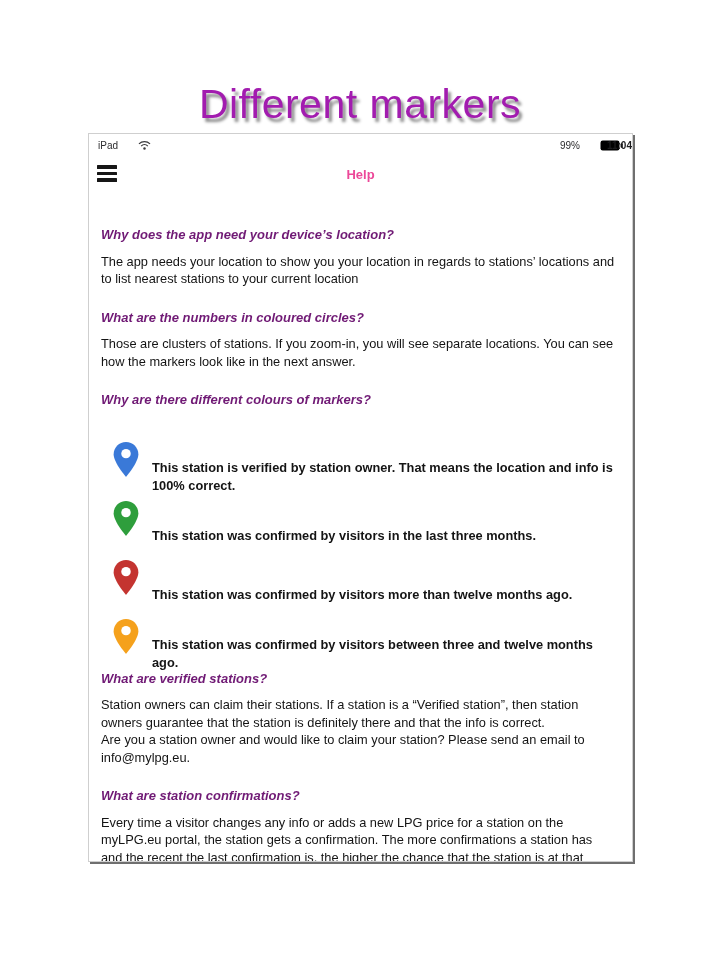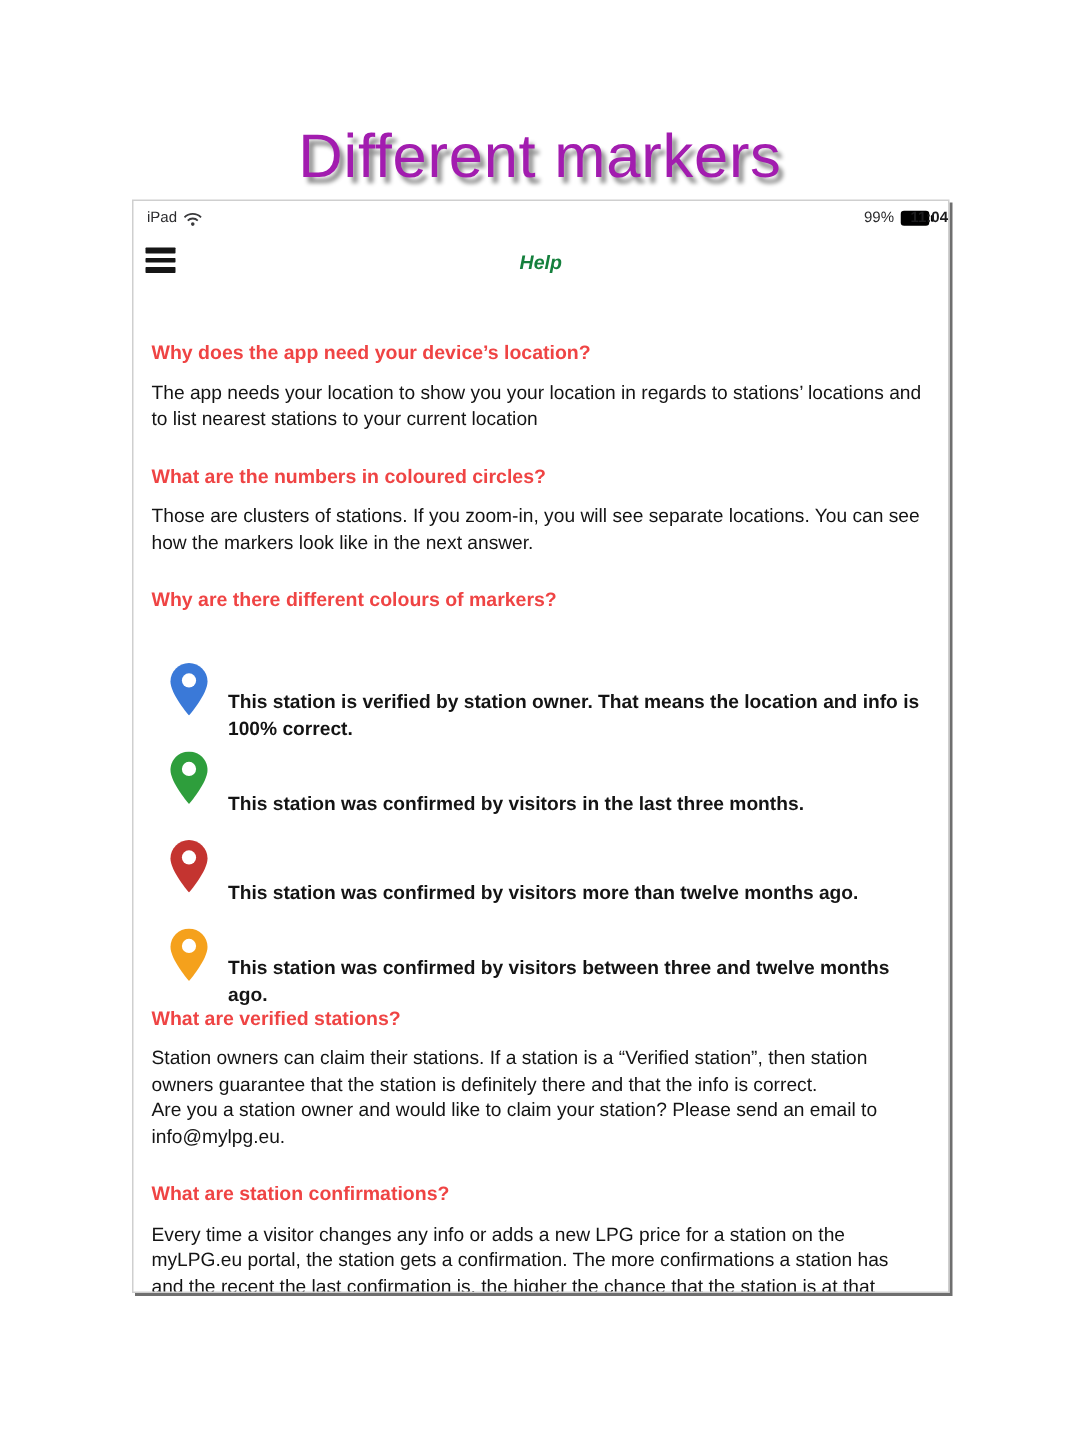--- a/index.html
+++ b/index.html
@@ -33,47 +33,47 @@
   }
   .status-bar {
     display: flex;
     justify-content: space-between;
     align-items: center;
     padding: 5px 9px 0 9px;
     font-size: 10px;
     color: #2c2c2e;
     height: 18px;
   }
-  .sb-left, .sb-right { display: flex; align-items: flex-end; gap: 4px; }
+  .sb-left, .sb-right { display: flex; align-items: flex-start; gap: 20px; }
   .sb-time { position: absolute; left: 0; right: 0; text-align: right; top: 6px; font-size: 10px; font-weight: 700; color:#1c1c1e; }
   .status-bar { position: relative; }
   .nav-bar {
     position: relative;
     height: 44px;
     display: flex;
     align-items: center;
     justify-content: center;
   }
   .hamburger {
     position: absolute;
     left: 8px; top: 13px;
     width: 20px; height: 17px;
     cursor: pointer;
     display: flex; flex-direction: column; justify-content: space-between;
   }
   .hamburger span { display: block; width: 20px; height: 3.6px; background: #161616; border-radius: 0.5px; }
-  .nav-title { font-size: 13px; font-weight: 700; color: #15803d; font-style: italic; }
+  .nav-title { font-size: 13px; font-weight: 700; color: #ec4899; }
   .content {
     padding: 30px 15px 0 12px;
     font-size: 12.8px;
     line-height: 17.5px;
     color: #141414;
   }
   .qa { margin-bottom: 21px; }
-  .qa h3 { font-size: 13px; font-weight: 700; margin-bottom: 9px; color: #ef4444; }
+  .qa h3 { font-size: 13px; font-weight: 700; margin-bottom: 9px; color: #701a75; font-style: italic; }
   .qa p { margin: 0; }
   .markers { margin: 2px 0 4px 0; }
   .marker-row {
     display: flex;
     align-items: center;
     height: 59px;
     padding-left: 12px;
   }
   .marker-row .pin { flex: 0 0 auto; width: 26px; height: 35px; }
   .marker-row .marker-label {

